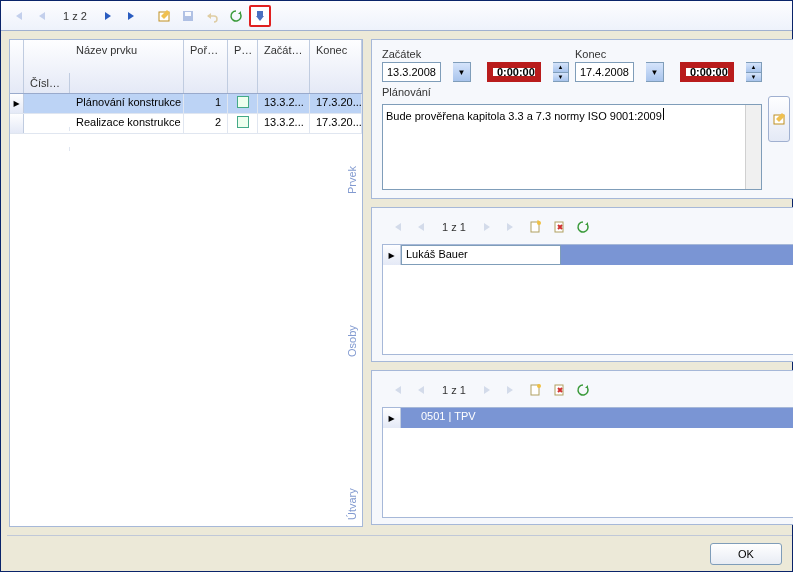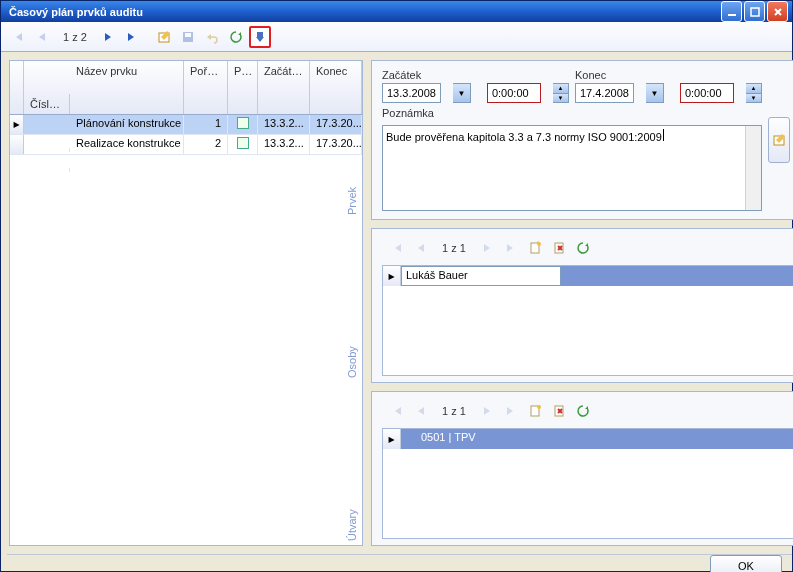--- a/index.html
+++ b/index.html
@@ -37,68 +37,48 @@
 .vert-label { position: absolute; left: -14px; bottom: 4px; transform: rotate(-90deg); transform-origin: left bottom; color: #829ad0; font-size: 11px; white-space: nowrap; }
 
 .prvek-box { height: 160px; padding: 8px 10px; padding-left: 10px; display: flex; gap: 6px; position: relative; }
 .prvek-left { flex: 1; display: flex; flex-direction: column; gap: 4px; }
 .field-row { display: flex; gap: 6px; }
 .field-col { flex: 1; }
 .lbl { color: #333; margin-bottom: 2px; display: block; }
 .input-combo { display: flex; gap: 12px; }
 .date-field { flex: 1; height: 20px; border: 1px solid #7f9db9; background: #fff; padding: 0 4px; display: flex; align-items: center; }
 .dropdown-btn { width: 18px; height: 20px; background: linear-gradient(to bottom, #d5e4fb, #a8c4ec); border: 1px solid #7f9db9; border-left: none; display: flex; align-items: center; justify-content: center; font-size: 8px; cursor: pointer; }
-.time-field { width: 54px; height: 20px; border: 1px solid #b91c1c; background: #fff; padding: 0 4px; display: flex; align-items: center; margin-left: 4px; }
+.time-field { width: 54px; height: 20px; border: 6px solid #b91c1c; background: #fff; padding: 0 4px; display: flex; align-items: center; margin-left: 4px; font-weight: bold; }
 .spin { width: 16px; height: 20px; border: 1px solid #7f9db9; border-left: none; display: flex; flex-direction: column; }
 .spin div { flex: 1; background: linear-gradient(to bottom, #d5e4fb, #a8c4ec); border-bottom: 1px solid #7f9db9; display: flex; align-items: center; justify-content: center; font-size: 6px; cursor: pointer; }
 .spin div:last-child { border-bottom: none; }
 .textarea { border: 1px solid #7f9db9; background: #fff; flex: 1; padding: 3px; position: relative; }
 .textarea .scrollbar { position: absolute; right: 0; top: 0; bottom: 0; width: 16px; background: #f0f0f0; border-left: 1px solid #d0d0d0; }
 .side-btn-col { width: 22px; display: flex; flex-direction: column; gap: 4px; justify-content: center; }
 .side-btn { height: 46px; border: 1px solid #a0b0d0; border-radius: 3px; background: linear-gradient(to bottom, #fefeff, #e4e9f6); display: flex; align-items: center; justify-content: center; cursor: pointer; }
 
 .osoby-box, .utvary-box { height: 155px; padding: 6px 6px 6px 10px; display: flex; flex-direction: column; position: relative; }
 .mini-toolbar { display: flex; align-items: center; gap: 2px; padding: 2px 4px; }
 .subgrid { flex: 1; border: 1px solid #a6b8d8; background: #fff; margin-top: 4px; }
 .sub-row { display: flex; height: 20px; }
 .sub-row.selhead { background: #7a95d4; color: #fff; }
 .sub-rowind { width: 18px; border-right: 1px solid #c0cce0; background: linear-gradient(to bottom, #fefeff, #e4e9f6); display: flex; align-items: center; justify-content: center; font-size: 8px; color: #000; }
 .sub-cell-edit { background: #fff; color: #000; border: 1px solid #7f9db9; padding: 2px 4px; width: 160px; }
 .sub-cell-text { padding: 2px 20px; flex: 1; }
 
-.footer { height: 36px; border-top: 1px solid #c0c8d8; display: flex; align-items: flex-end; justify-content: flex-end; padding: 0 10px; margin-left: 6px; }
+.footer { height: 36px; border-top: 1px solid #c0c8d8; display: flex; align-items: center; justify-content: flex-end; padding: 0 10px; margin-left: 6px; }
 .okbtn { width: 72px; height: 22px; border: 1px solid #7f9db9; border-radius: 3px; background: linear-gradient(to bottom, #fff, #e8ecf4); cursor: pointer; text-align: center; line-height: 20px; }
 
 .sqmark { width: 12px; height: 12px; border: 1px solid #4a8; background: #efe; display: inline-block; }
 svg { display: block; }
 </style>
 </head>
 <body>
 
 <div class="window">
-  <div class="titlebar">
-    <span class="title">Časový plán prvků auditu</span>
-    <div class="winbtns">
-      <div class="winbtn min">
-          <svg width="10" height="10">
-            <rect x="1" y="7" width="8" height="2" fill="#fff"></rect>
-          </svg>
-        </div>
-      <div class="winbtn max">
-          <svg width="10" height="10">
-            <rect x="1" y="1" width="8" height="8" fill="none" stroke="#fff" stroke-width="1.5"></rect>
-          </svg>
-        </div>
-      <div class="winbtn close">
-          <svg width="10" height="10">
-            <path d="M2 2 L8 8 M8 2 L2 8" stroke="#fff" stroke-width="2"></path>
-          </svg>
-        </div>
-    </div>
-  </div>
 
   <div class="toolbar">
     <div class="tbtn disabled">
         <svg width="12" height="12">
           <path d="M2 2v8M10 2L4 6l6 4z" fill="#7a95d4"></path>
         </svg>
       </div>
     <div class="tbtn disabled">
         <svg width="12" height="12">
           <path d="M9 2L3 6l6 4z" fill="#7a95d4"></path>
@@ -206,21 +186,21 @@
                 <div class="date-field">17.4.2008</div>
                 <div class="dropdown-btn">▼</div>
                 <div class="time-field">0:00:00</div>
                 <div class="spin">
                     <div>▲</div>
                     <div>▼</div>
                   </div>
               </div>
             </div>
           </div>
-          <span class="lbl">Poznámka</span>
+          <span class="lbl">Plánování</span>
           <div class="textarea">
             <span>Bude prověřena kapitola 3.3 a 7.3 normy ISO 9001:2009</span><span style="display:inline-block;border-left:1px solid #000;height:12px;margin-left:1px;"></span>
             <div class="scrollbar"></div>
           </div>
         </div>
         <div class="side-btn-col">
           <div class="side-btn">
               <svg width="14" height="14">
                 <rect x="2" y="3" width="10" height="9" fill="#fff" stroke="#c09020"></rect>
                 <path d="M10 1l3 3-6 6-3-3z" fill="#f0c050"></path>

